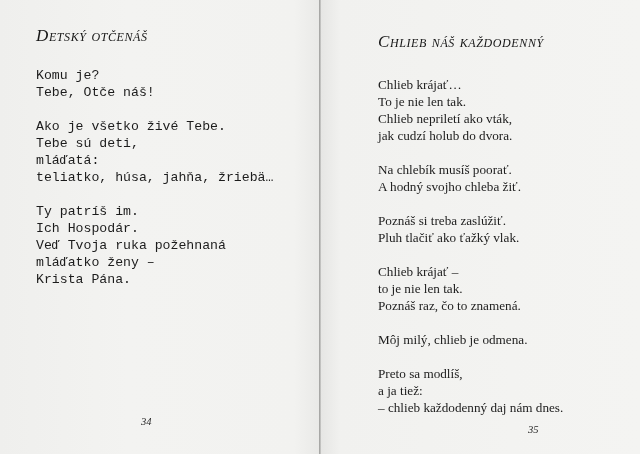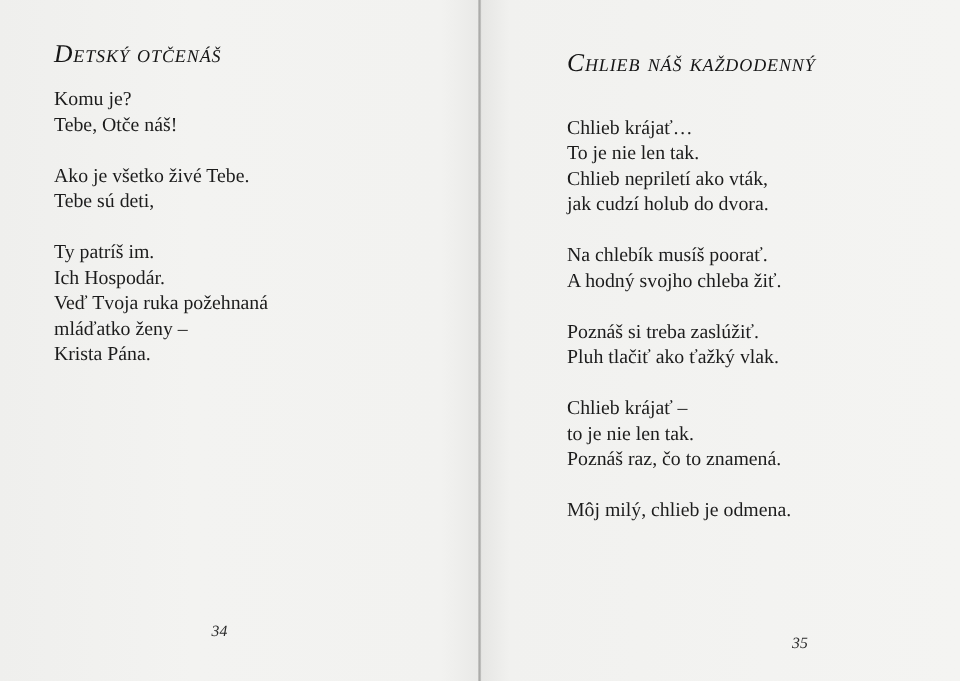--- a/index.html
+++ b/index.html
@@ -62,21 +62,21 @@
     .line {
       display: block;
     }
     .page-num {
       position: absolute;
       font-style: italic;
       font-size: 10.5px;
       color: #2a2a2a;
     }
     .left-title { left: 36px; top: 26px; }
-    .left-poem { left: 36px; top: 57px; }
+    .left-poem { left: 36px; top: 67px; font-family: Liberation Mono, monospace; }
     .left-num { left: 141px; top: 416px; }
     .right-title { left: 57px; top: 32px; }
     .right-poem { left: 57px; top: 76px; }
     .right-num { left: 171px; top: 424px; margin-left: 36px; }
   </style>
 </head>
 <body>
 
 <div class="spread">
 
@@ -84,20 +84,22 @@
     <div class="title left-title">Detský otčenáš</div>
 
     <div class="poem left-poem">
       <div class="stanza">
         <span class="line">Komu je?</span>
         <span class="line">Tebe, Otče náš!</span>
       </div>
       <div class="stanza">
         <span class="line">Ako je všetko živé Tebe.</span>
         <span class="line">Tebe sú deti,</span>
+        <span class="line">mláďatá:</span>
+        <span class="line">teliatko, húsa, jahňa, žriebä…</span>
       </div>
       <div class="stanza">
         <span class="line">Ty patríš im.</span>
         <span class="line">Ich Hospodár.</span>
         <span class="line">Veď Tvoja ruka požehnaná</span>
         <span class="line">mláďatko ženy –</span>
         <span class="line">Krista Pána.</span>
       </div>
     </div>
 
@@ -125,18 +127,23 @@
         <span class="line">Pluh tlačiť ako ťažký vlak.</span>
       </div>
       <div class="stanza">
         <span class="line">Chlieb krájať –</span>
         <span class="line">to je nie len tak.</span>
         <span class="line">Poznáš raz, čo to znamená.</span>
       </div>
       <div class="stanza">
         <span class="line">Môj milý, chlieb je odmena.</span>
       </div>
+      <div class="stanza">
+        <span class="line">Preto sa modlíš,</span>
+        <span class="line">a ja tiež:</span>
+        <span class="line">– chlieb každodenný daj nám dnes.</span>
+      </div>
     </div>
 
     <div class="page-num right-num">35</div>
   </div>
 
 </div>
 
 </body></html>

